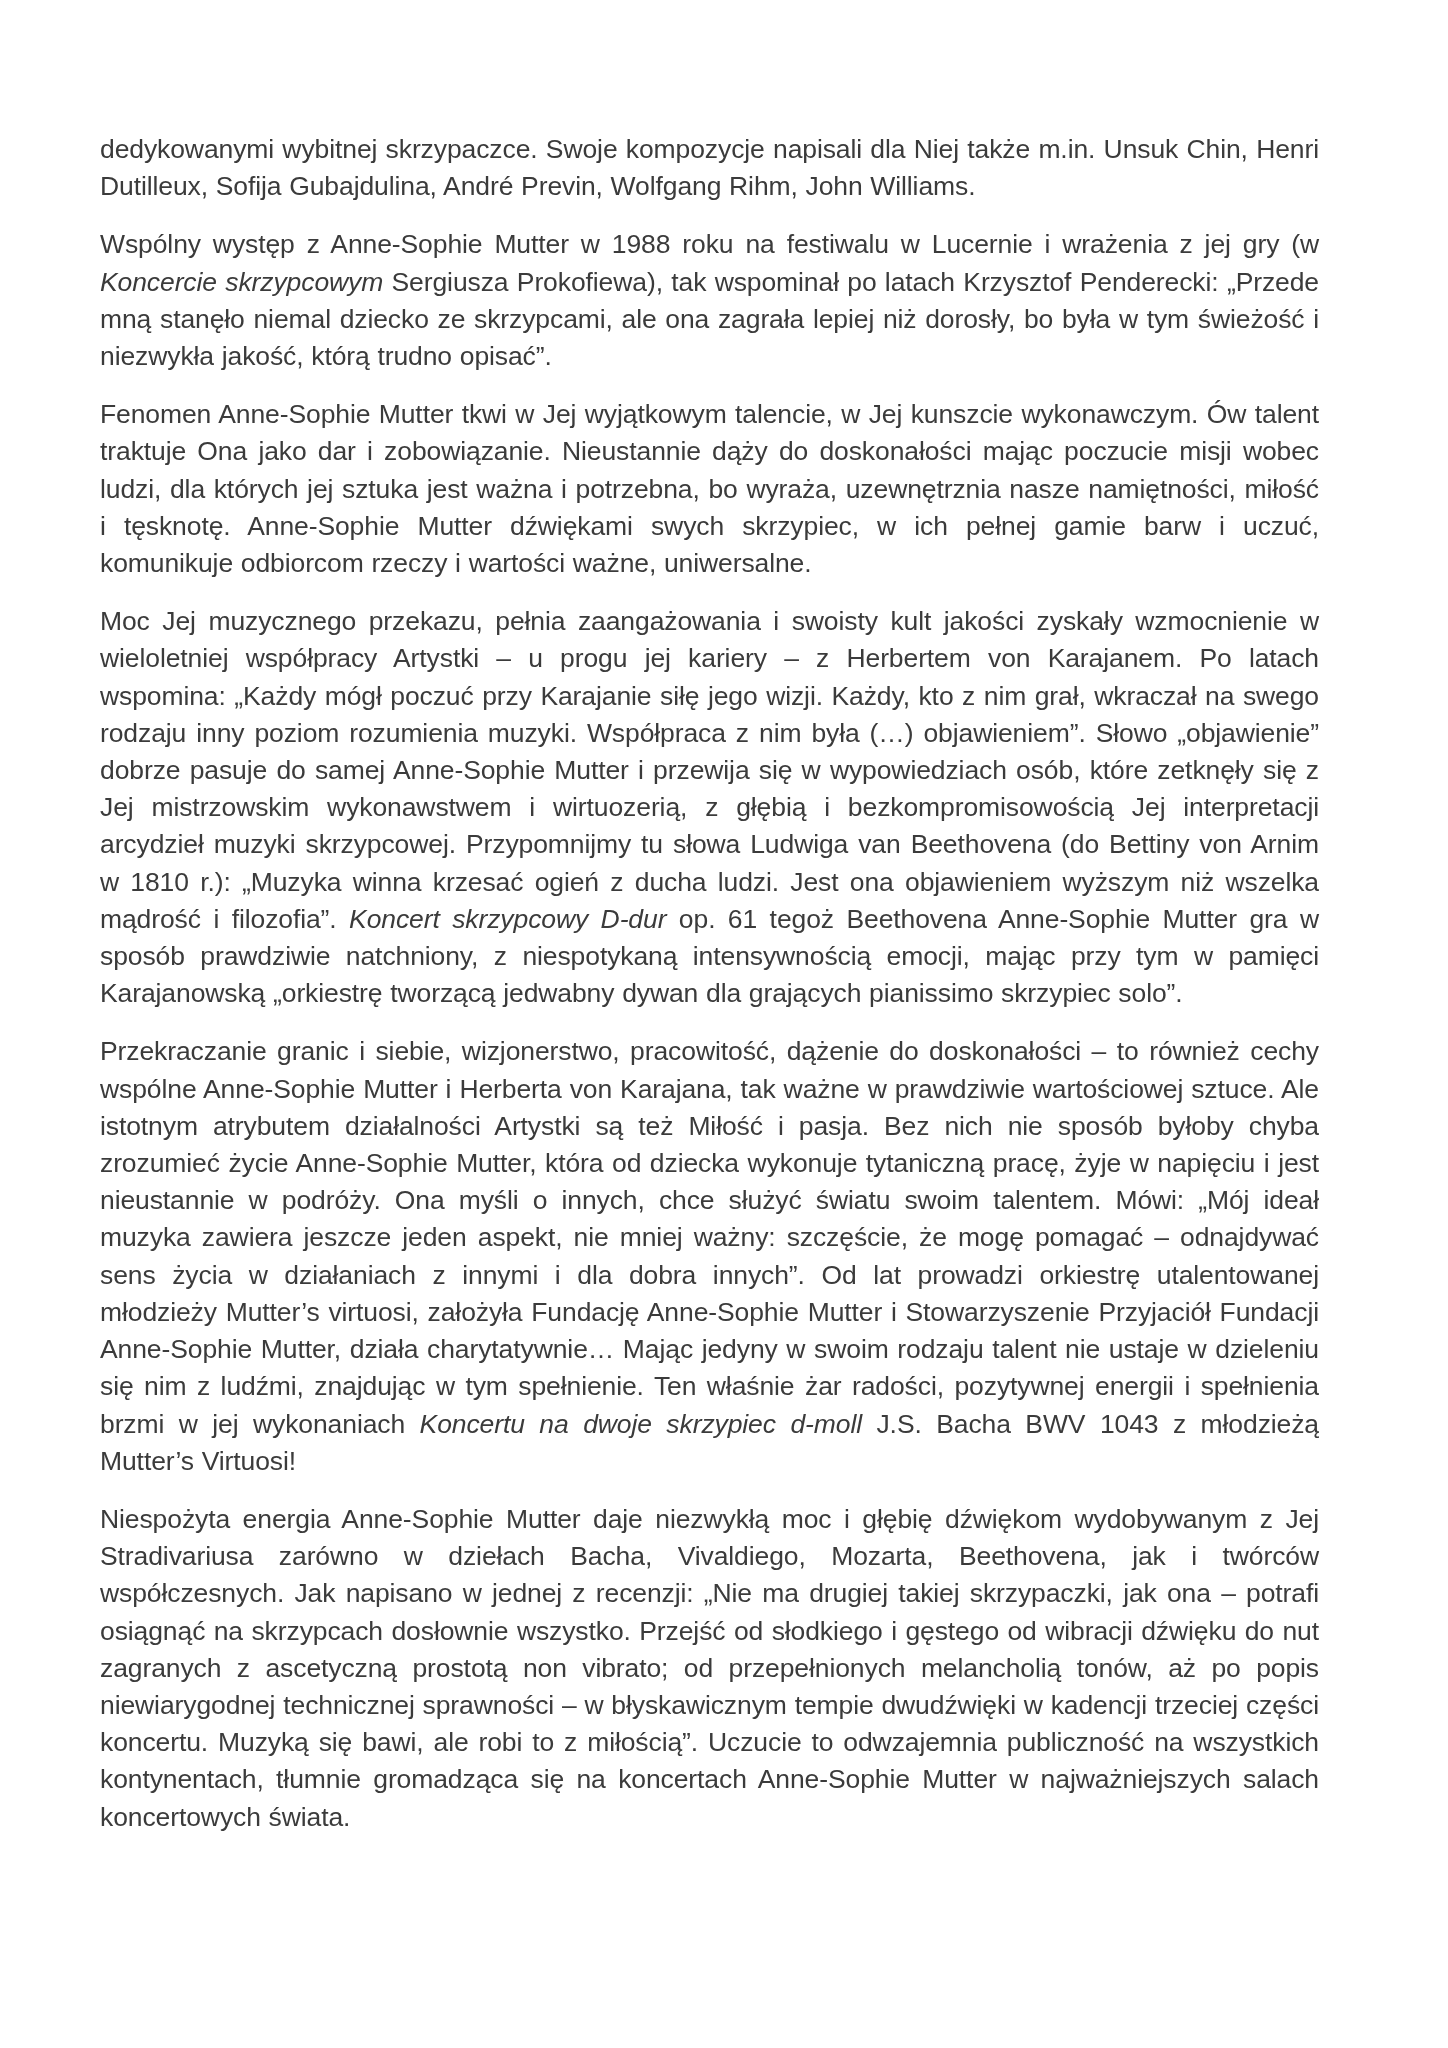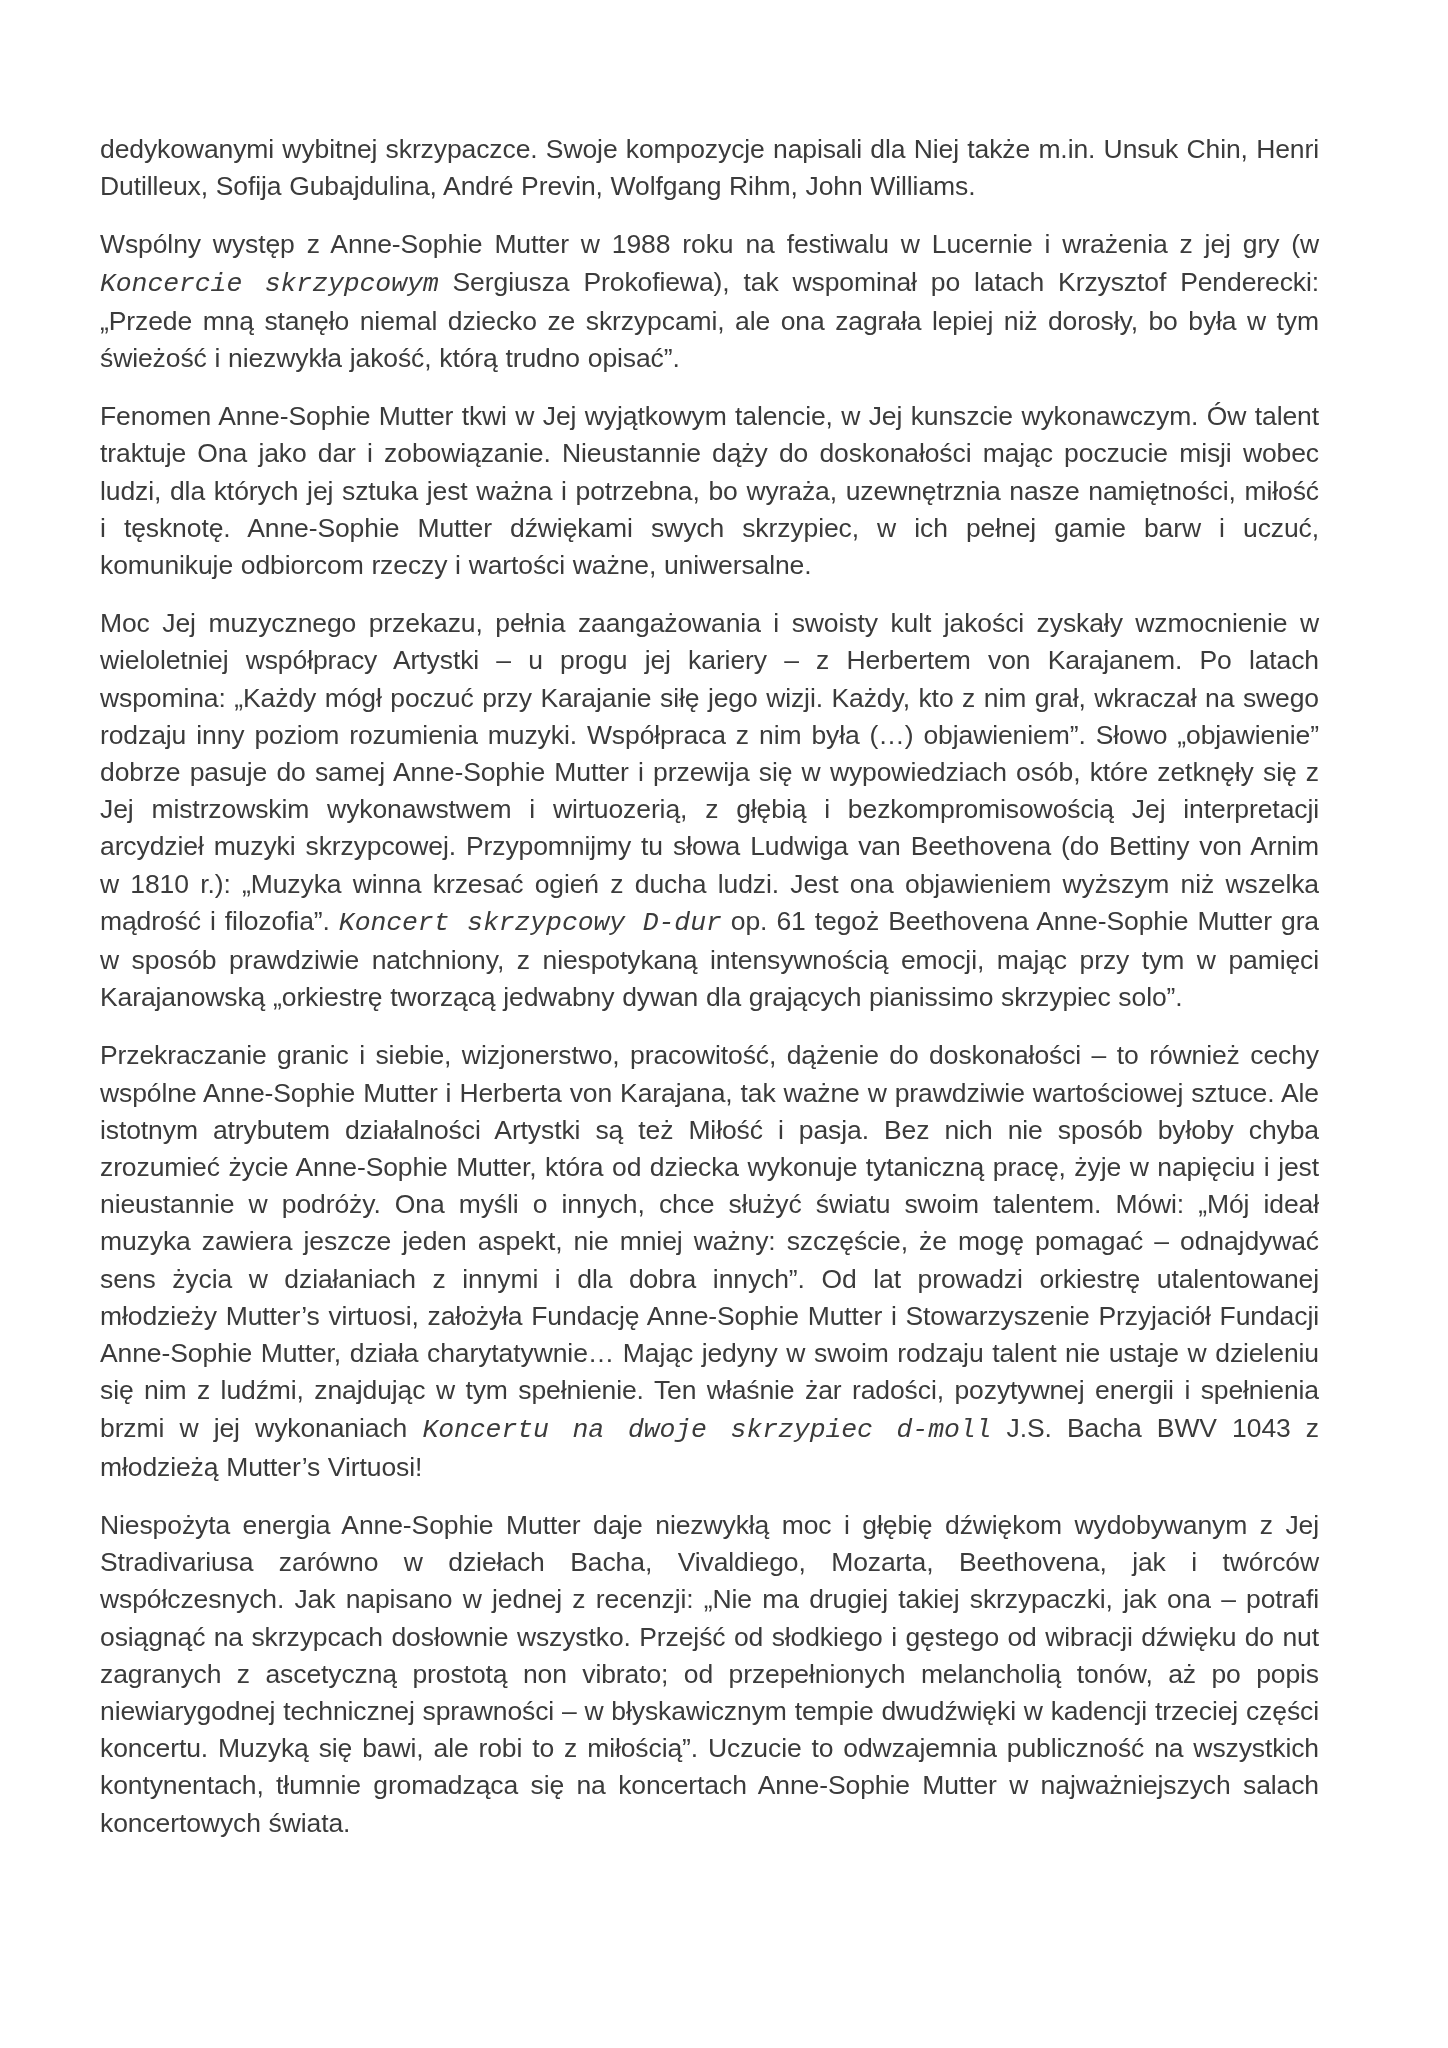--- a/index.html
+++ b/index.html
@@ -27,21 +27,20 @@
     letter-spacing: -0.1px;
   }
   .para {
     margin: 0 0 21px 0;
     text-align: justify;
     hyphens: none;
     word-spacing: 0.5px;
   }
   .para span.italic {
     font-style: italic;
-    font-family: Liberation Mono, monospace;
   }
 </style>
 </head>
 <body>
 
 <div class="page">
   <div class="content">
 
   <p class="para"><span class="">dedykowanymi wybitnej skrzypaczce. Swoje kompozycje napisali dla Niej także m.in. Unsuk Chin, Henri Dutilleux, Sofija Gubajdulina, André Previn, Wolfgang Rihm, John Williams.</span></p>
       <p class="para"><span class="">Wspólny występ z Anne-Sophie Mutter w 1988 roku na festiwalu w Lucernie i wrażenia z jej gry (w </span><span class="italic">Koncercie skrzypcowym</span><span class=""> Sergiusza Prokofiewa), tak wspominał po latach Krzysztof Penderecki: „Przede mną stanęło niemal dziecko ze skrzypcami, ale ona zagrała lepiej niż dorosły, bo była w tym świeżość i niezwykła jakość, którą trudno opisać”.</span></p>

